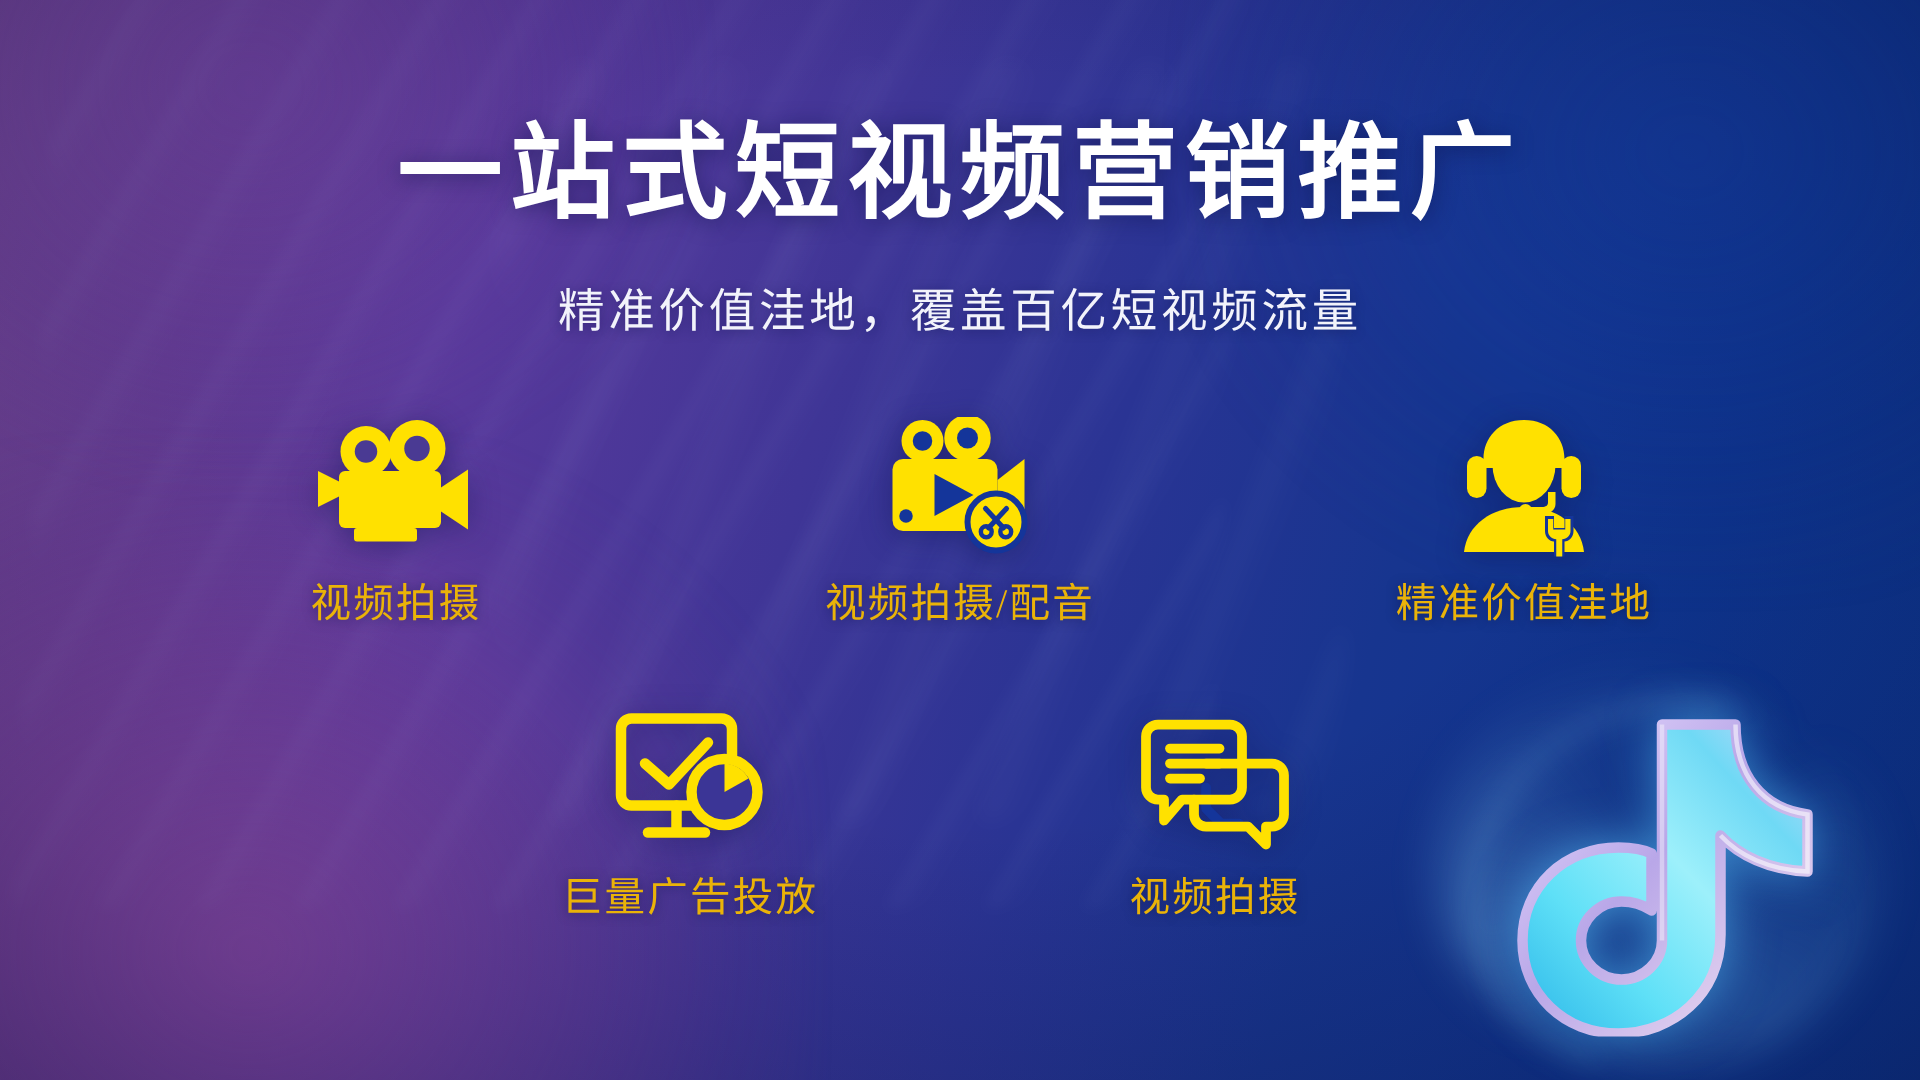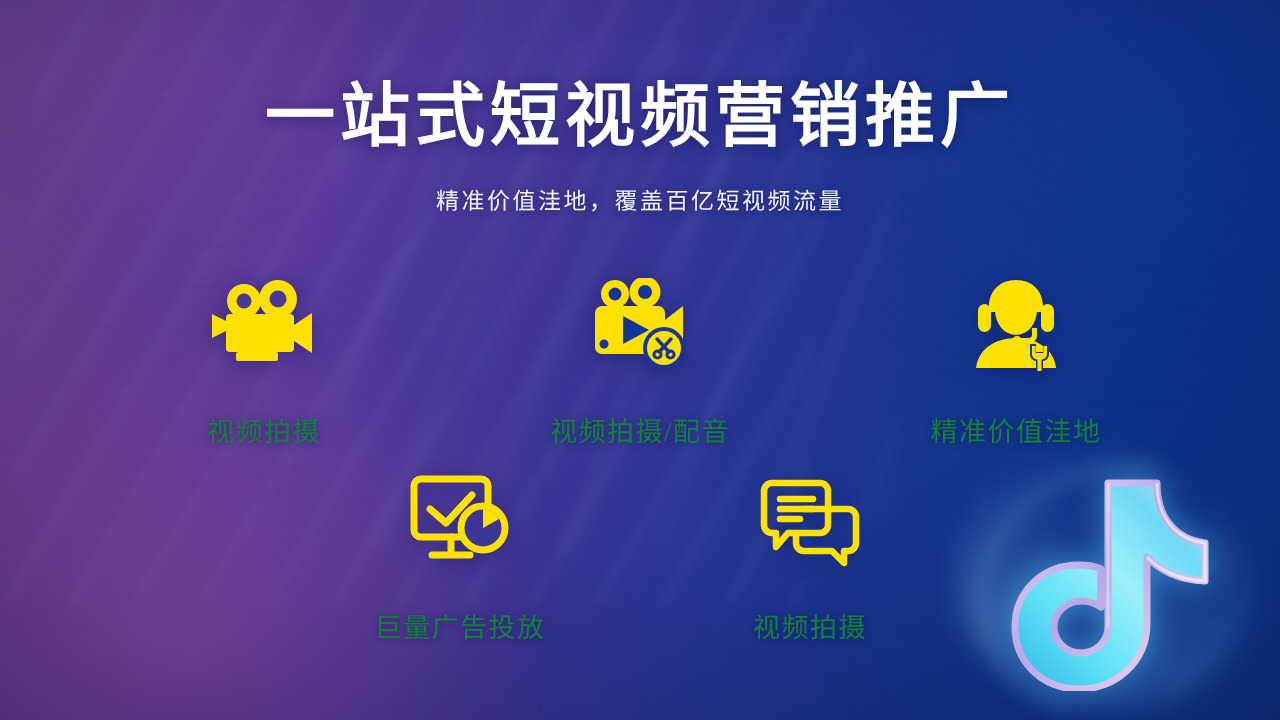--- a/index.html
+++ b/index.html
@@ -126,21 +126,21 @@
     text-shadow: 0 2px 14px rgba(10,16,70,0.50);
     white-space: nowrap;
   }
   .subtitle {
     position: absolute;
     left: 0;
     right: 0;
     top: 182px;
     text-align: center;
     color: #f2f3fb;
-    font-size: 23px;
+    font-size: 31px;
     font-weight: 400;
     letter-spacing: 2.5px;
     text-shadow: 0 1px 8px rgba(10,16,70,0.45);
     white-space: nowrap;
   }
 
   
   .row {
     position: absolute;
     display: flex;
@@ -158,22 +158,22 @@
   }
   .feature .glyph {
     height: 104px;
     display: flex;
     align-items: center;
     justify-content: center;
     filter: drop-shadow(0 3px 10px rgba(12,20,80,0.42));
   }
   .feature .glyph svg { display: block; }
   .feature .caption {
-    margin-top: 34px;
-    color: #15803d;
+    margin-top: 4px;
+    color: #eab308;
     font-size: 27px;
     font-weight: 400;
     letter-spacing: 1.5px;
     white-space: nowrap;
     text-shadow: 0 1px 7px rgba(10,16,70,0.50);
   }
 
   
   .logo-corner {
     position: absolute;

